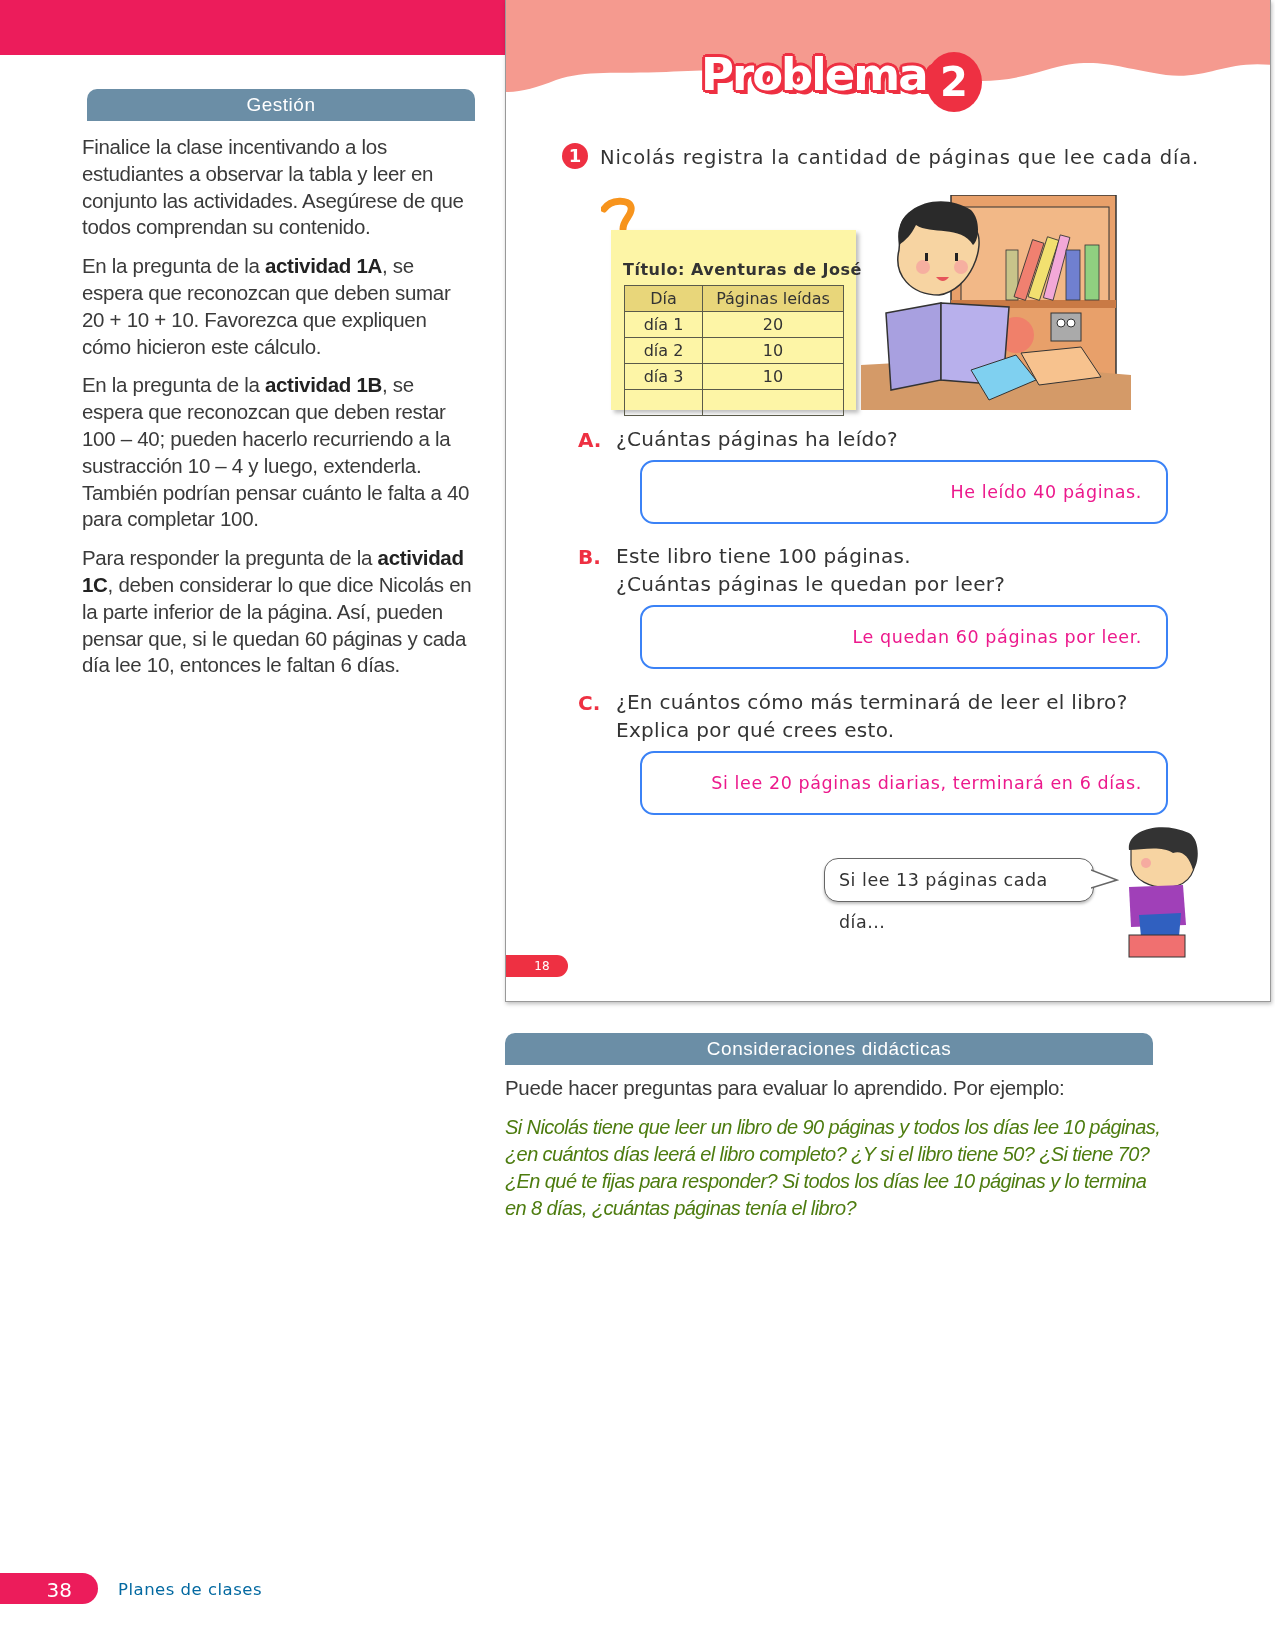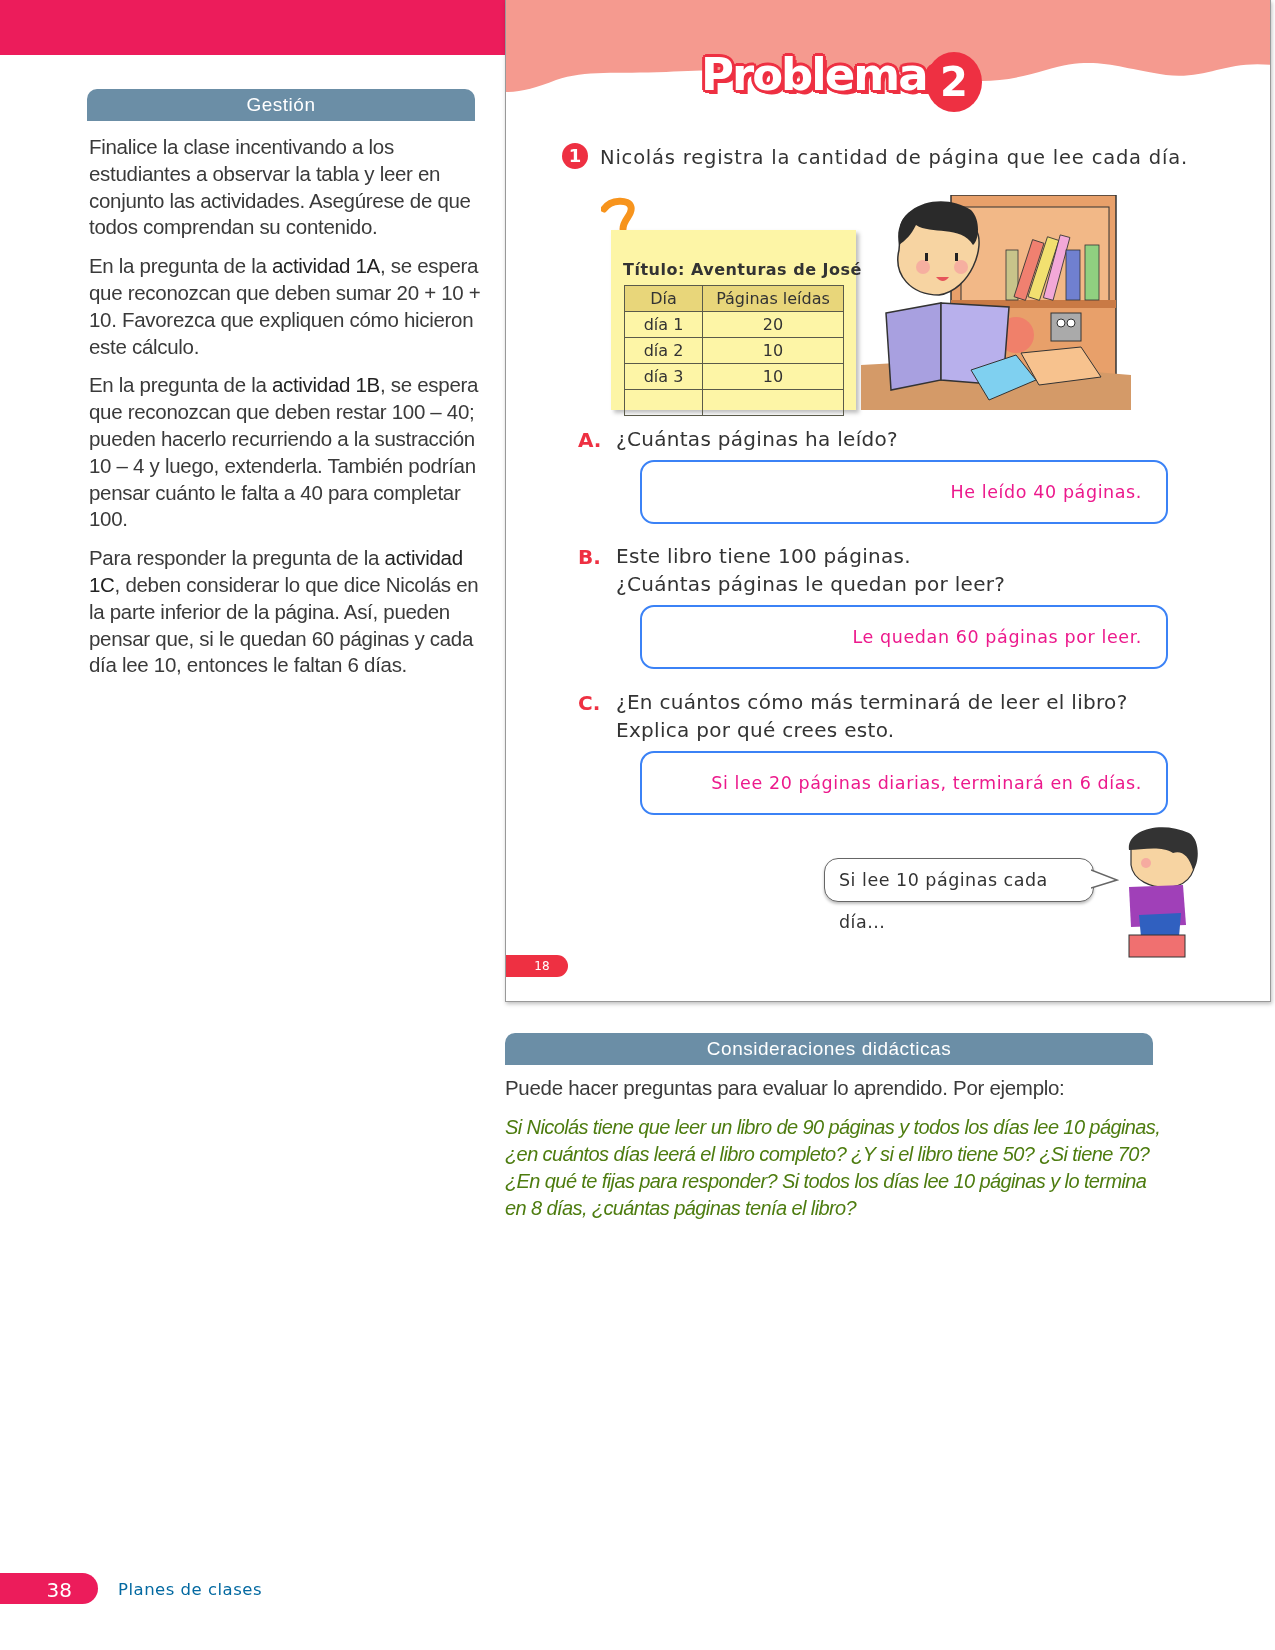--- a/index.html
+++ b/index.html
@@ -10,26 +10,26 @@
 
   
   .section-header {
     position: absolute; background: #6b8ea6; color: #fff;
     border-radius: 10px 10px 0 0; text-align: center;
     font-family: "Liberation Sans", sans-serif; font-size: 19px; letter-spacing: 0.5px;
     line-height: 32px; height: 32px;
   }
   .gestion-header { left: 87px; top: 89px; width: 388px; }
   .left-col {
-    position: absolute; left: 89px; top: 134px; width: 395px;
+    position: absolute; left: 82px; top: 134px; width: 395px;
     font-family: "Liberation Sans", sans-serif; font-size: 20.5px; line-height: 26.8px;
     color: #3a3a3a; letter-spacing: -0.3px;
   }
   .left-col p { margin-bottom: 12px; }
-  .left-col b { color: #222; font-weight: normal; }
+  .left-col b { color: #222; font-weight: bold; }
 
   
   .student-page {
     position: absolute; left: 505px; top: 0; width: 766px; height: 1002px;
     border: 1px solid #999; border-top: none; background: #fff;
     box-shadow: 1px 2px 4px rgba(0,0,0,0.25); overflow: hidden;
   }
   .wave { position: absolute; left: 0; top: 0; width: 766px; height: 110px; }
   .title-wrap { position: absolute; left: 195px; top: 48px; height: 70px; width: 300px; }
   .title-text {
@@ -150,21 +150,21 @@
 <div class="student-page">
   <svg class="wave" viewBox="0 0 766 110" preserveAspectRatio="none">
     <path d="M0 0 H766 V65 C720 60 700 80 660 75 C610 68 590 55 540 70 C500 82 470 85 430 75 C380 62 340 88 290 78 C240 68 210 70 160 72 C110 74 80 70 50 80 C30 88 15 92 0 92 Z" fill="#f59a8f"></path>
   </svg>
   <div class="title-wrap">
     <span class="title-text">Problemas</span>
     <span class="title-num">2</span>
   </div>
 
   <div class="q-badge">1</div>
-  <div class="q-intro">Nicolás registra la cantidad de página que lee cada día.</div>
+  <div class="q-intro">Nicolás registra la cantidad de páginas que lee cada día.</div>
 
   <svg class="pin" viewBox="0 0 40 50">
     <path d="M3 14 C10 4 28 4 30 12 C32 20 22 24 22 34" stroke="#f7941d" stroke-width="7" fill="none" stroke-linecap="round"></path>
     <circle cx="22" cy="42" r="6" fill="#bbb"></circle>
   </svg>
   <div class="note">
     <div class="note-title">Título: Aventuras de José</div>
     <table>
       <tbody>
           <tr>
@@ -238,21 +238,21 @@
 
   <span class="q-letter" style="left:72px; top:691px;">C.</span>
   <div class="q-text" style="left:110px; top:688px;">
     <div>¿En cuántos cómo más terminará de leer el libro?</div>
     <div>Explica por qué crees esto.</div>
   </div>
   <div class="answer-box" style="top:751px;">
     <span>Si lee 20 páginas diarias, terminará en 6 días.</span>
   </div>
 
-  <div class="speech">Si lee 10 páginas cada día...</div>
+  <div class="speech">Si lee 13 páginas cada día...</div>
   <svg class="speech-tail" viewBox="0 0 28 24">
     <path d="M0 2 L26 12 L0 20" fill="#fff" stroke="#666" stroke-width="1.5"></path>
   </svg>
 
   <svg class="kid" viewBox="0 0 90 135">
     <path d="M20 20 C25 0 75 0 82 25 C88 45 78 60 60 62 C40 64 22 55 20 40 Z" fill="#f7d4a2" stroke="#333" stroke-width="1.2"></path>
     <path d="M18 25 C15 5 50 -5 78 8 C90 15 88 40 82 45 C78 30 70 25 62 28 C50 20 30 25 18 25 Z" fill="#333"></path>
     <circle cx="35" cy="38" r="5" fill="#f5a0a0" opacity="0.8"></circle>
     <path d="M18 62 L72 60 L75 100 L20 102 Z" fill="#a040b8"></path>
     <path d="M28 90 L70 88 L68 112 L30 112 Z" fill="#3060c0"></path>

